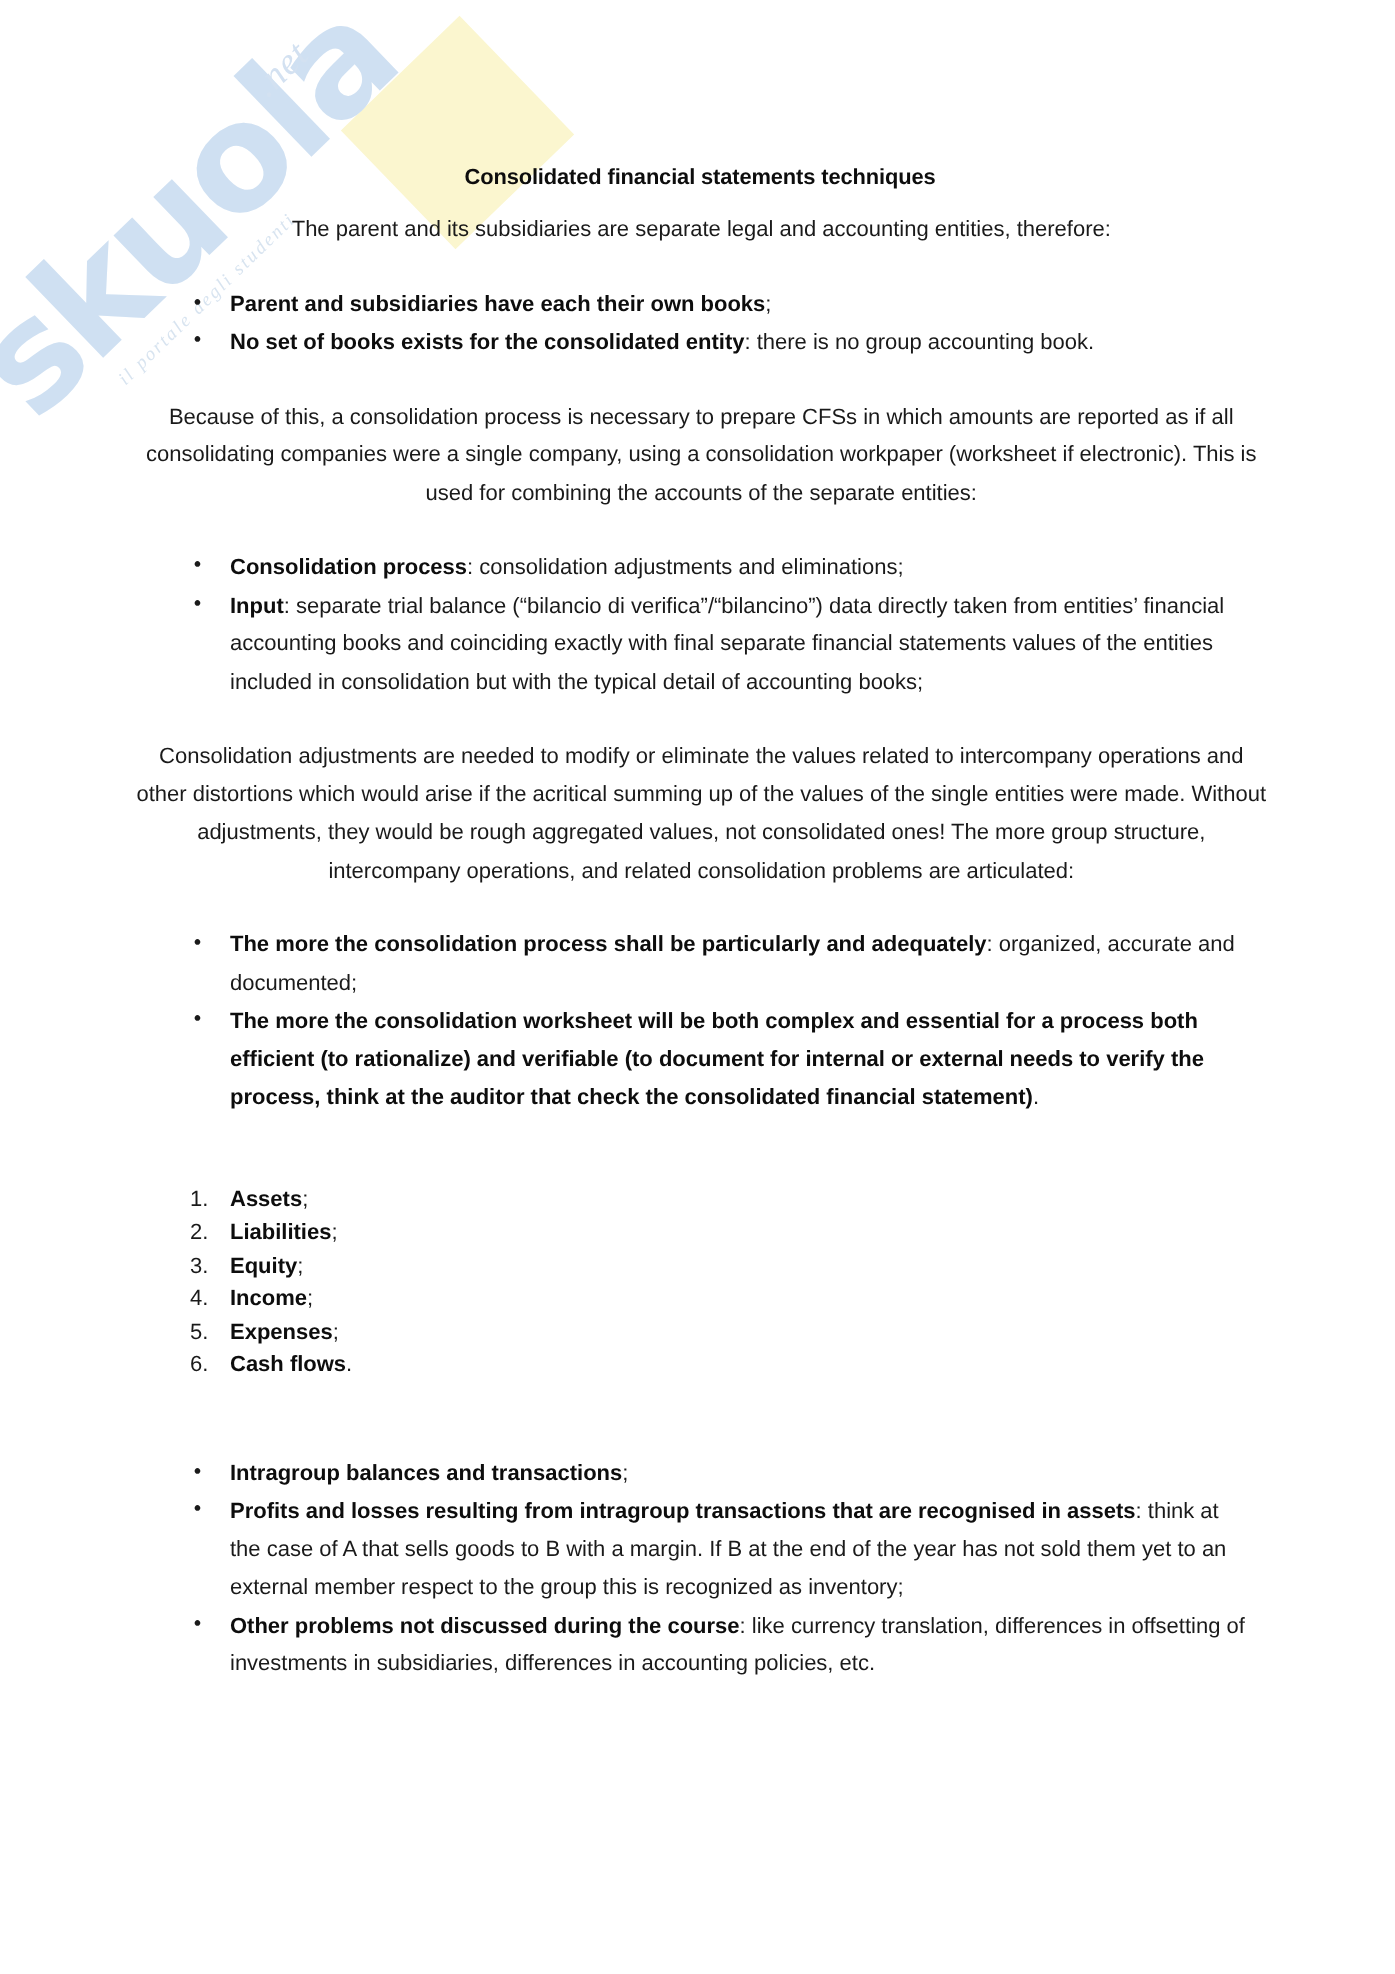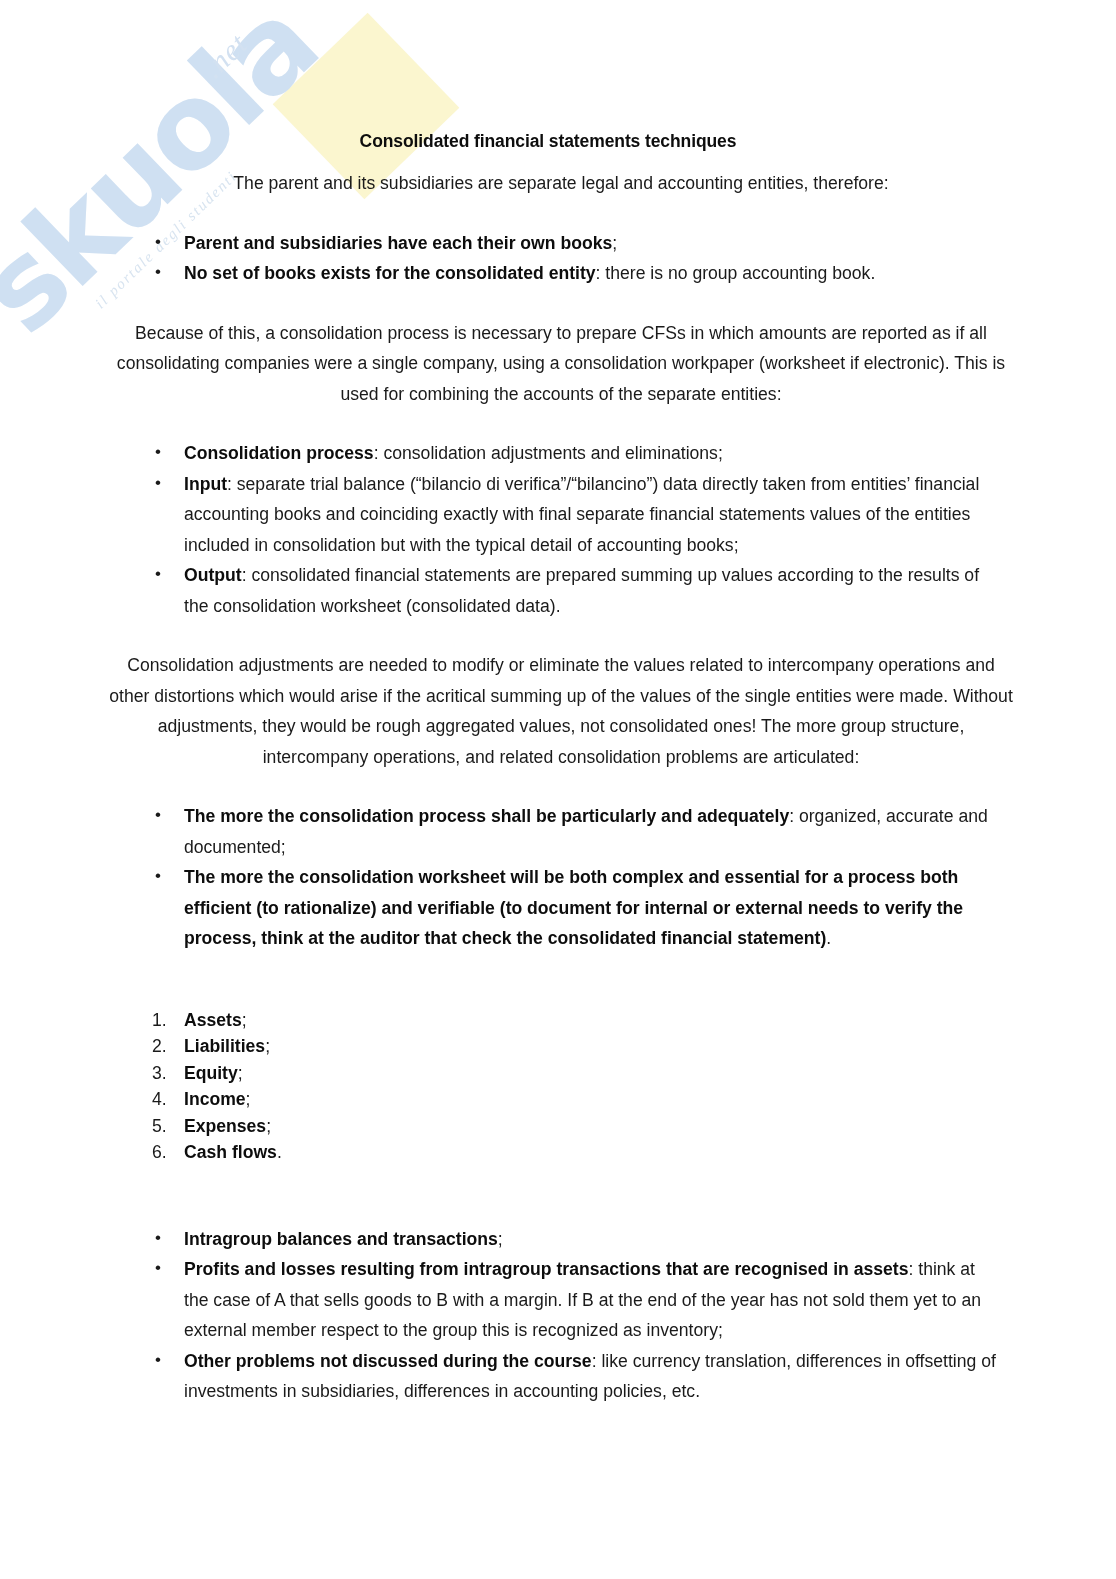--- a/index.html
+++ b/index.html
@@ -87,21 +87,21 @@
   }
 
   
   .doc {
     position: relative;
     z-index: 2;
     padding: 0;
   }
   .title {
     position: absolute;
-    left: 95px;
+    left: 107px;
     top: 131px;
     width: 906px;
     text-align: center;
     font-size: 17.5px;
     font-weight: bold;
     letter-spacing: -0.1px;
     color: #0d0d0d;
   }
   .content {
     position: absolute;
@@ -177,21 +177,20 @@
         <ul class="bullets">
           <li><b>Parent and subsidiaries have each their own books</b><span>;</span></li>
           <li><b>No set of books exists for the consolidated entity</b><span>: there is no group accounting book.</span></li>
         </ul>
         <div class="gap-md"></div>
         <p class="para"><span>Because of this, a consolidation process is necessary to prepare CFSs in which amounts are reported as if all consolidating companies were a single company, using a consolidation workpaper (worksheet if electronic). This is used for combining the accounts of the separate entities:</span></p>
         <div class="gap-md"></div>
         <ul class="bullets">
           <li><b>Consolidation process</b><span>: consolidation adjustments and eliminations;</span></li>
           <li><b>Input</b><span>: separate trial balance (“bilancio di verifica”/“bilancino”) data directly taken from entities’ financial accounting books and coinciding exactly with final separate financial statements values of the entities included in consolidation but with the typical detail of accounting books;</span></li>
-          <li><b>Output</b><span>: consolidated financial statements are prepared summing up values according to the results of the consolidation worksheet (consolidated data).</span></li>
         </ul>
         <div class="gap-md"></div>
         <p class="para"><span>Consolidation adjustments are needed to modify or eliminate the values related to intercompany operations and other distortions which would arise if the acritical summing up of the values of the single entities were made. Without adjustments, they would be rough aggregated values, not consolidated ones! The more group structure, intercompany operations, and related consolidation problems are articulated:</span></p>
         <div class="gap-md"></div>
         <ul class="bullets">
           <li><b>The more the consolidation process shall be particularly and adequately</b><span>: organized, accurate and documented;</span></li>
           <li><b>The more the consolidation worksheet will be both complex and essential for a process both efficient (to rationalize) and verifiable (to document for internal or external needs to verify the process, think at the auditor that check the consolidated financial statement)</b><span>.</span></li>
         </ul>
         <div class="gap-md"></div>
         <div class="gap-sm"></div>

